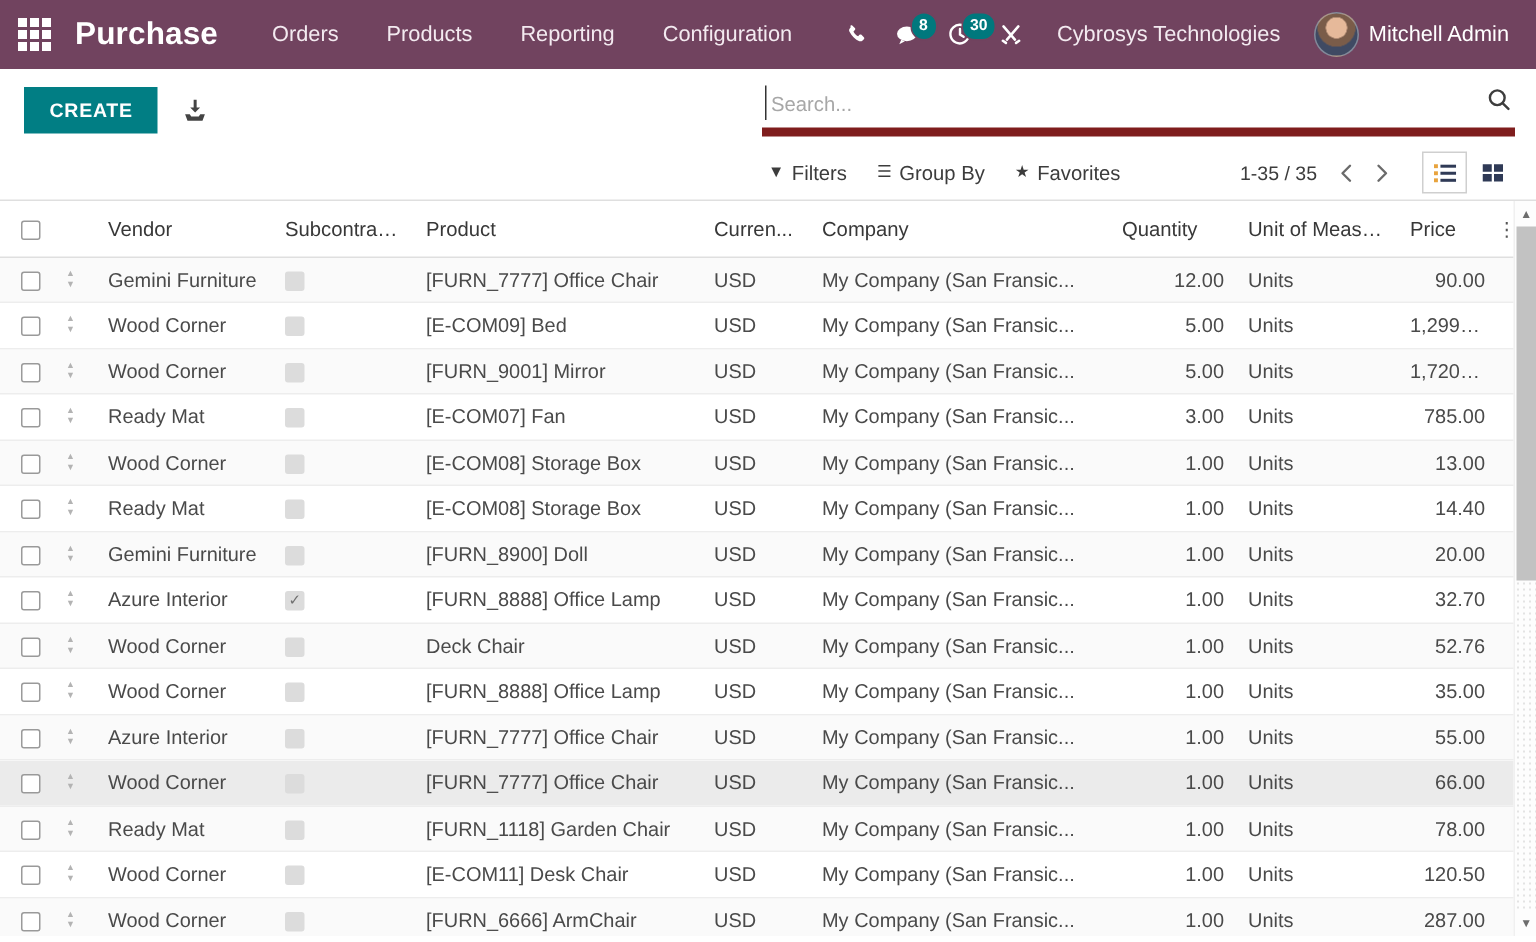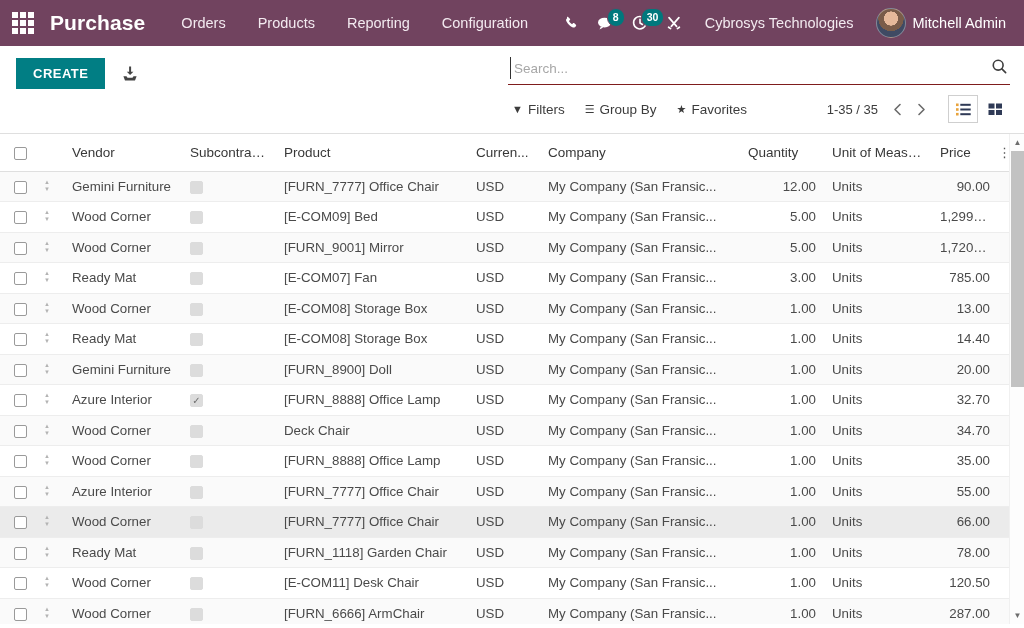--- a/index.html
+++ b/index.html
@@ -102,21 +102,21 @@
     align-items: center; justify-content: center;
     cursor: pointer; color: #4a4a4a;
   }
 
   .cp-right {
     flex: 1; padding: 10px 14px 0 8px;
     display: flex; flex-direction: column;
   }
   .searchbar {
     display: flex; align-items: center;
-    border-bottom: 1px solid #7f1d1d;
+    border-bottom: 6px solid #7f1d1d;
     padding: 2px 2px 5px 2px;
     position: relative;
   }
   .search-input {
     flex: 1; border: none; outline: none;
     font-size: 13.5px; color: #333;
     font-family: "Liberation Sans", sans-serif;
     background: transparent;
     padding-left: 4px;
   }
@@ -521,21 +521,21 @@
         <tr class="odd">
           <td class="col-cb"><span class="cb"></span></td>
           <td class="col-handle"><span class="handle" style="font-size: 6px; line-height: 1.15; color: rgb(179, 179, 179);">▲<br>▼</span></td>
           <td class="col-vendor">Wood Corner</td>
           <td class="col-sub"><span class="sub-cb"></span></td>
           <td class="col-prod">Deck Chair</td>
           <td class="col-cur">USD</td>
           <td class="col-comp">My Company (San Fransic...</td>
           <td class="col-qty">1.00</td>
           <td class="col-uom">Units</td>
-          <td class="col-price">34.70</td>
+          <td class="col-price">52.76</td>
           <td class="col-opt"></td>
         </tr>
         <tr>
           <td class="col-cb"><span class="cb"></span></td>
           <td class="col-handle"><span class="handle" style="font-size: 6px; line-height: 1.15; color: rgb(179, 179, 179);">▲<br>▼</span></td>
           <td class="col-vendor">Wood Corner</td>
           <td class="col-sub"><span class="sub-cb"></span></td>
           <td class="col-prod">[FURN_8888] Office Lamp</td>
           <td class="col-cur">USD</td>
           <td class="col-comp">My Company (San Fransic...</td>

